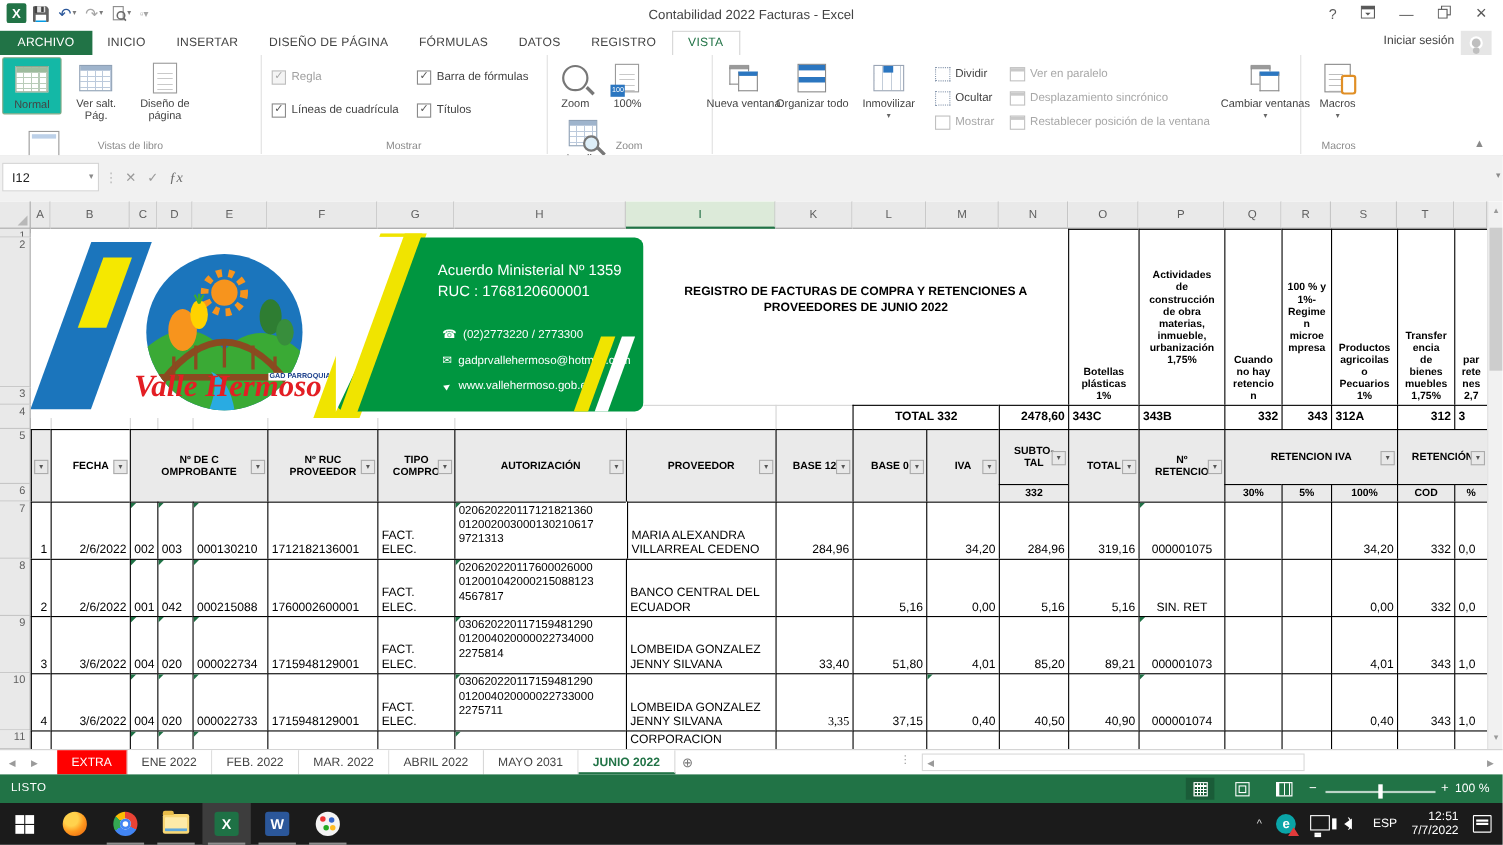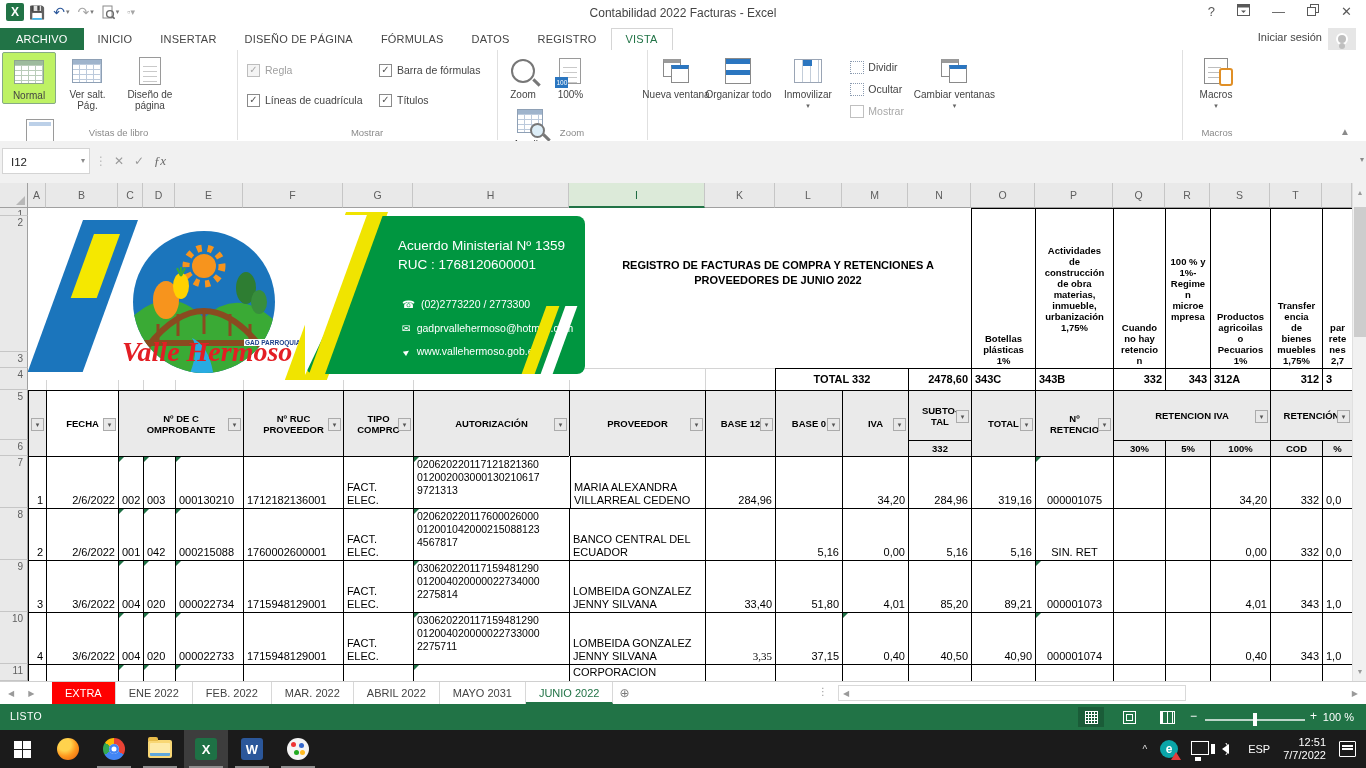--- a/index.html
+++ b/index.html
@@ -23,21 +23,21 @@
   #signin{position:absolute;right:44px;top:3px;font-size:11px;color:#444;}
   #avatar{position:absolute;right:10px;top:0;width:28px;height:22px;background:#e6e6e6;display:flex;align-items:center;justify-content:center;}
   .person{width:12px;height:12px;border-radius:50%;background:#fff;position:relative;}
   .person:after{content:"";position:absolute;left:2px;top:2px;width:8px;height:8px;border-radius:50%;background:#bfbfbf;box-shadow:0 7px 0 -1px #bfbfbf;}
   
   #ribbon{position:absolute;left:0;top:50px;width:1366px;height:91px;background:#fff;border-bottom:1px solid #d5d5d5;}
   .rgroup{position:absolute;top:0;height:90px;border-right:1px solid #e0e0e0;}
   .rglabel{position:absolute;bottom:2px;left:0;width:100%;text-align:center;font-size:9.5px;color:#8a8a8a;}
   .rbtn{display:inline-flex;flex-direction:column;align-items:center;justify-content:flex-start;
     font-size:10px;color:#444;text-align:center;line-height:11px;padding:4px 3px 2px;vertical-align:top;}
-  .rbtn.sel{background:#bef264;border:1px solid #86aa86;border-radius:2px;}
+  .rbtn.sel{background:#14b8a6;border:1px solid #86aa86;border-radius:2px;}
   .rbtn .ic{height:30px;display:flex;align-items:center;justify-content:center;margin-bottom:3px;}
   .dda{font-size:7px;color:#666;}
   .chkrow{display:flex;align-items:center;gap:5px;font-size:10.5px;color:#444;height:16px;}
   .chkrow.dis{color:#a0a0a0;}
   .cbx{width:11px;height:11px;border:1px solid #8a8a8a;background:#fff;font-size:10px;line-height:10px;color:#555;
     display:flex;align-items:center;justify-content:center;}
   .chkrow.dis .cbx{border-color:#bdbdbd;color:#a8a8a8;background:#f4f4f4;}
   .sbtn{display:flex;align-items:center;gap:4px;font-size:10.5px;color:#444;height:22px;white-space:nowrap;}
   .sbtn.dis{color:#a8a8a8;}
   .mini{width:12px;height:11px;border:1px solid #8a9ab0;background:#fff;position:relative;flex:none;}
@@ -124,21 +124,21 @@
   
   #vscroll{position:absolute;right:0;top:0;width:14px;height:498px;background:#f1f1f1;border-left:1px solid #e0e0e0;box-sizing:border-box;}
   #vscroll .arr{position:absolute;left:0;width:14px;height:15px;color:#9a9a9a;font-size:7px;text-align:center;line-height:15px;}
   #vthumb{position:absolute;left:1px;top:24px;width:12px;height:130px;background:#cdcdcd;}
   
   #tabsbar{position:absolute;left:0;top:681px;width:1366px;height:23px;background:#fff;border-top:1px solid #d0d0d0;box-sizing:border-box;}
   #tabnav{position:absolute;left:8px;top:0;height:22px;display:flex;align-items:center;gap:14px;color:#9a9a9a;font-size:8px;}
   #tabstrip{position:absolute;left:52px;top:0;height:22px;display:flex;}
   .stab{height:22px;line-height:22px;padding:0 13px;font-size:11px;color:#444;border-right:1px solid #d8d8d8;background:#fff;box-sizing:border-box;}
   .stab.red{background:#f00;color:#fff;}
-  .stab.on{color:#217346;font-weight:normal;border-bottom:2px solid #217346;}
+  .stab.on{color:#217346;font-weight:bold;border-bottom:2px solid #217346;}
   #newsheet{width:22px;text-align:center;color:#7a7a7a;font-size:12px;line-height:22px;}
   #hs-dots{position:absolute;left:818px;top:4px;color:#9a9a9a;font-size:10px;}
   #hscroll{position:absolute;left:838px;top:3px;width:348px;height:16px;background:#fff;border:1px solid #d9d9d9;box-sizing:border-box;}
   #hs-left{position:absolute;left:843px;top:7px;color:#9a9a9a;font-size:8px;}
   #hs-right{position:absolute;right:8px;top:7px;color:#9a9a9a;font-size:8px;}
   
   #statusbar{position:absolute;left:0;top:704px;width:1366px;height:26px;background:#217346;color:#fff;}
   #ready{position:absolute;left:10px;top:6px;font-size:10.5px;letter-spacing:.4px;}
   .vbtn{position:absolute;top:3px;width:26px;height:20px;display:flex;align-items:center;justify-content:center;}
   .vbtn.on{background:#1a5c38;}
@@ -348,20 +348,34 @@
           <span class="mini dot"></span>
           <span>Dividir</span>
         </div>
         <div class="sbtn">
           <span class="mini dot"></span>
           <span>Ocultar</span>
         </div>
         <div class="sbtn dis">
           <span class="mini"></span>
           <span>Mostrar</span>
+        </div>
+      </div>
+      <div style="display:inline-block;vertical-align:top;margin-left:10px;margin-top:4px;">
+        <div class="sbtn dis">
+          <span class="mini top"></span>
+          <span>Ver en paralelo</span>
+        </div>
+        <div class="sbtn dis">
+          <span class="mini top"></span>
+          <span>Desplazamiento sincrónico</span>
+        </div>
+        <div class="sbtn dis">
+          <span class="mini top"></span>
+          <span>Restablecer posición de la ventana</span>
         </div>
       </div>
       <div class="rbtn" style="width:62px;margin-left:12px;">
         <span class="ic">
             <span class="i-win2">
               <b></b>
               <i></i>
             </span>
           </span>
         <span>Cambiar ventanas</span>

